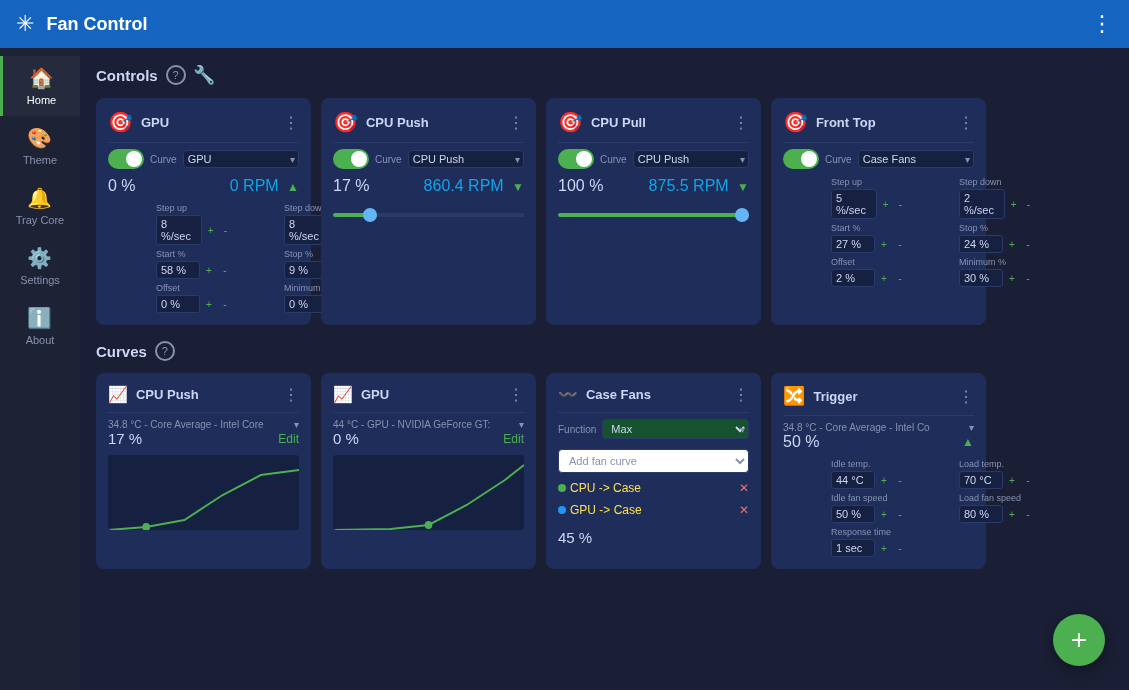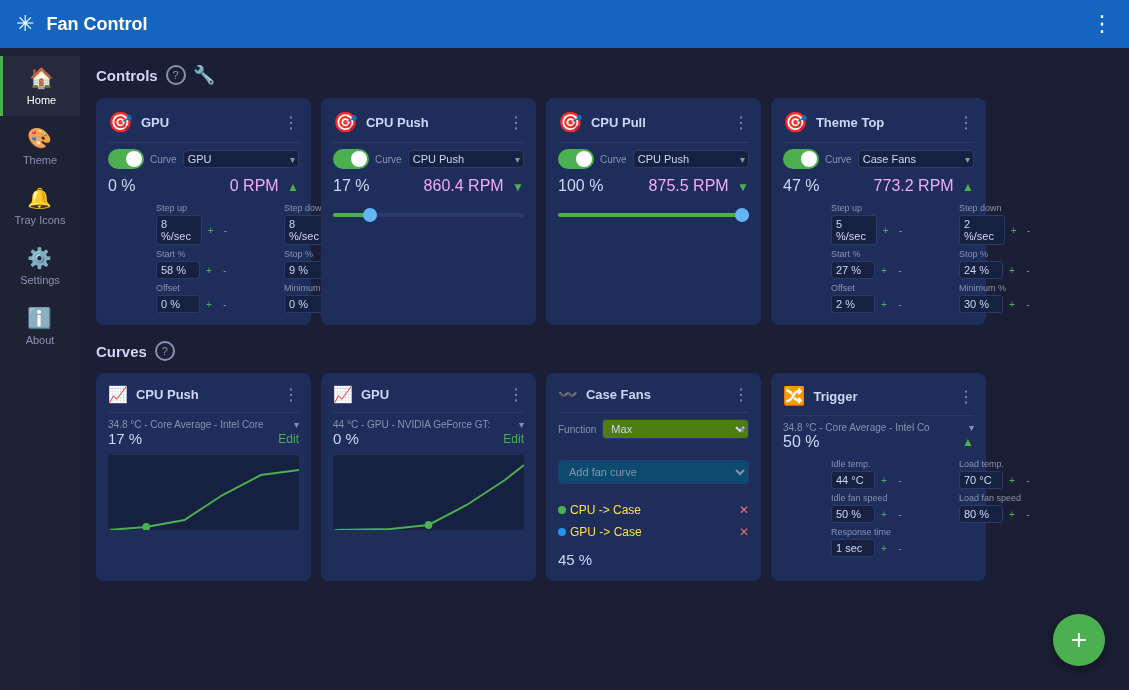--- a/index.html
+++ b/index.html
@@ -48,21 +48,21 @@
     .curve-row { display: flex; align-items: center; gap: 6px; margin-bottom: 8px; }
     .toggle-switch { position: relative; width: 36px; height: 20px; flex-shrink: 0; }
     .toggle-slider { position: absolute; inset: 0; background: #4caf50; border-radius: 10px; cursor: pointer; }
     .toggle-slider:before { content: ''; position: absolute; width: 16px; height: 16px; left: 18px; top: 2px; background: white; border-radius: 50%; }
     .curve-label { font-size: 10px; color: #8892b0; }
     .curve-select { background: #162040; border: 1px solid #2a3a6a; color: #cdd6f4; font-size: 11px; padding: 2px 20px 2px 4px; border-radius: 4px; appearance: none; flex: 1; }
 
     
     .rpm-row { display: flex; align-items: center; justify-content: space-between; margin-bottom: 8px; }
     .rpm-percent { font-size: 16px; color: #cdd6f4; }
-    .rpm-value { font-size: 16px; color: #f0abfc; }
+    .rpm-value { font-size: 16px; color: #0ea5e9; }
     .rpm-arrow { font-size: 12px; color: #4caf50; margin-left: 4px; cursor: pointer; }
 
     
     .param-grid { display: grid; grid-template-columns: 1fr 1fr; gap: 4px; }
     .param-item { display: flex; flex-direction: column; margin-left: 48px; }
     .param-label { font-size: 9px; color: #8892b0; margin-bottom: 2px; }
     .param-control { display: flex; align-items: center; gap: 2px; }
     .param-value { font-size: 11px; color: #cdd6f4; background: #162040; border: 1px solid #2a3a6a; padding: 2px 4px; border-radius: 3px; min-width: 44px; }
     .param-btn { font-size: 10px; color: #4caf50; cursor: pointer; width: 14px; text-align: center; }
     .param-btn.minus { color: #8892b0; }
@@ -87,24 +87,24 @@
     
     .pct-edit-row { display: flex; align-items: center; justify-content: space-between; margin-bottom: 4px; }
     .pct-text { font-size: 15px; color: #cdd6f4; }
     .edit-btn { font-size: 12px; color: #4caf50; cursor: pointer; }
 
     
     .case-fans-card { background: #1e2d5a; border-radius: 8px; padding: 12px; width: 215px; flex-shrink: 0; }
     .fan-curve-entry { display: flex; align-items: center; justify-content: space-between; padding: 4px 0; }
     .fan-curve-name { font-size: 12px; color: #fde047; flex: 1; }
     .fan-curve-x { font-size: 12px; color: #e57373; cursor: pointer; }
-    .add-fan-curve-select { background: #0c4a6e; border: 1px solid #2a3a6a; color: #8892b0; font-size: 11px; padding: 4px 6px; border-radius: 4px; width: 100%; margin: 15px 0; }
+    .add-fan-curve-select { background: #ffffff; border: 1px solid #2a3a6a; color: #8892b0; font-size: 11px; padding: 4px 6px; border-radius: 4px; width: 100%; margin: 4px 0; }
     .function-row { display: flex; align-items: center; gap: 6px; margin-bottom: 6px; }
     .function-label { font-size: 10px; color: #8892b0; }
-    .function-select { background: #4d7c0f; border: 1px solid #2a3a6a; color: #cdd6f4; font-size: 11px; padding: 2px 4px; border-radius: 4px; flex: 1; }
+    .function-select { background: #14532d; border: 1px solid #2a3a6a; color: #cdd6f4; font-size: 11px; padding: 2px 4px; border-radius: 4px; flex: 1; }
 
     
     .trigger-card { background: #1e2d5a; border-radius: 8px; padding: 12px; width: 215px; flex-shrink: 0; }
     .trigger-icon { font-size: 18px; color: #64b5f6; }
     .trigger-pct-row { display: flex; align-items: center; justify-content: space-between; margin-bottom: 8px; }
     .trigger-pct { font-size: 16px; color: #cdd6f4; }
     .trigger-arrow { font-size: 12px; color: #4caf50; cursor: pointer; }
 
     
     .fab { position: fixed; bottom: 24px; right: 24px; width: 52px; height: 52px; border-radius: 50%; background: #4caf50; display: flex; align-items: center; justify-content: center; font-size: 28px; color: white; cursor: pointer; box-shadow: 0 4px 12px rgba(0,0,0,0.4); }
@@ -134,21 +134,21 @@
     <div class="sidebar-item active">
       <span class="sidebar-icon">🏠</span>
       <span class="sidebar-label">Home</span>
     </div>
     <div class="sidebar-item">
       <span class="sidebar-icon">🎨</span>
       <span class="sidebar-label">Theme</span>
     </div>
     <div class="sidebar-item">
       <span class="sidebar-icon">🔔</span>
-      <span class="sidebar-label">Tray Icons</span>
+      <span class="sidebar-label">Tray Core</span>
     </div>
     <div class="sidebar-item">
       <span class="sidebar-icon">⚙️</span>
       <span class="sidebar-label">Settings</span>
     </div>
     <div class="sidebar-item">
       <span class="sidebar-icon">ℹ️</span>
       <span class="sidebar-label">About</span>
     </div>
   </div>
@@ -299,43 +299,36 @@
           </span>
         </div>
         <div class="slider-container">
           <input type="range" class="fan-slider" value="100" min="0" max="100" style="background: linear-gradient(to right, rgb(76, 175, 80) 100%, rgb(42, 58, 106) 100%);">
         </div>
       </div>
 
       <div class="control-card">
         <div class="card-header">
           <span class="card-icon">🎯</span>
-          <span class="card-title">Theme Top</span>
+          <span class="card-title">Front Top</span>
           <span class="card-menu">⋮</span>
         </div>
         <hr class="card-separator">
         <div class="curve-row">
           <label class="toggle-switch">
 
             <span class="toggle-slider"></span>
           </label>
           <span class="curve-label">Curve</span>
           <div class="select-wrap">
             <select class="curve-select">
               <option>Case Fans</option>
             </select>
           </div>
         </div>
-        <div class="rpm-row">
-          <span class="rpm-percent">47 %</span>
-          <span>
-            <span class="rpm-value">773.2 RPM</span>
-            <span class="rpm-arrow">▲</span>
-          </span>
-        </div>
         <div class="param-grid">
           <div class="param-item">
             <span class="param-label">Step up</span>
             <div class="param-control">
               <span class="param-value">5 %/sec</span>
               <span class="param-btn">+</span>
               <span class="param-btn minus">-</span>
             </div>
           </div>
           <div class="param-item">

